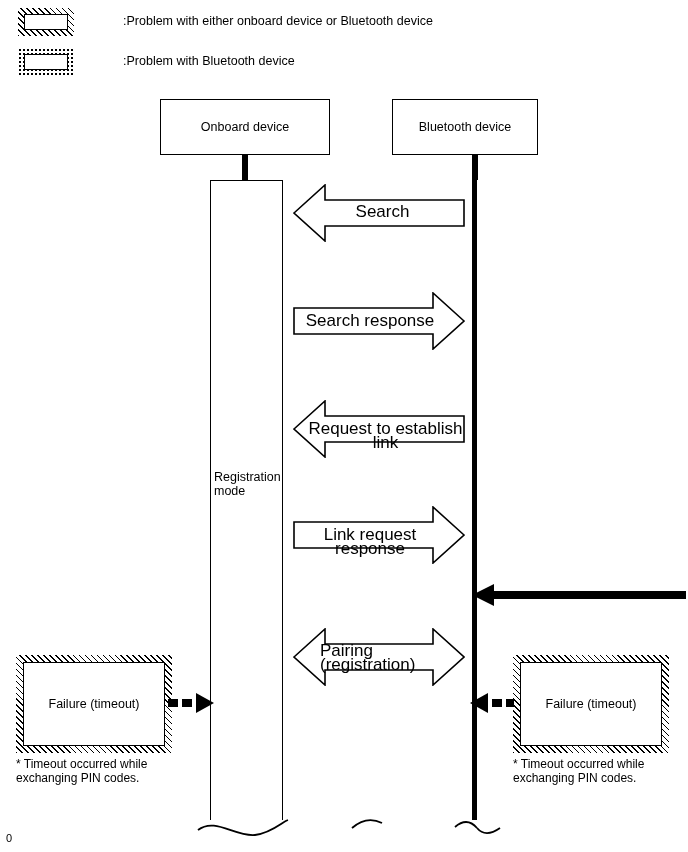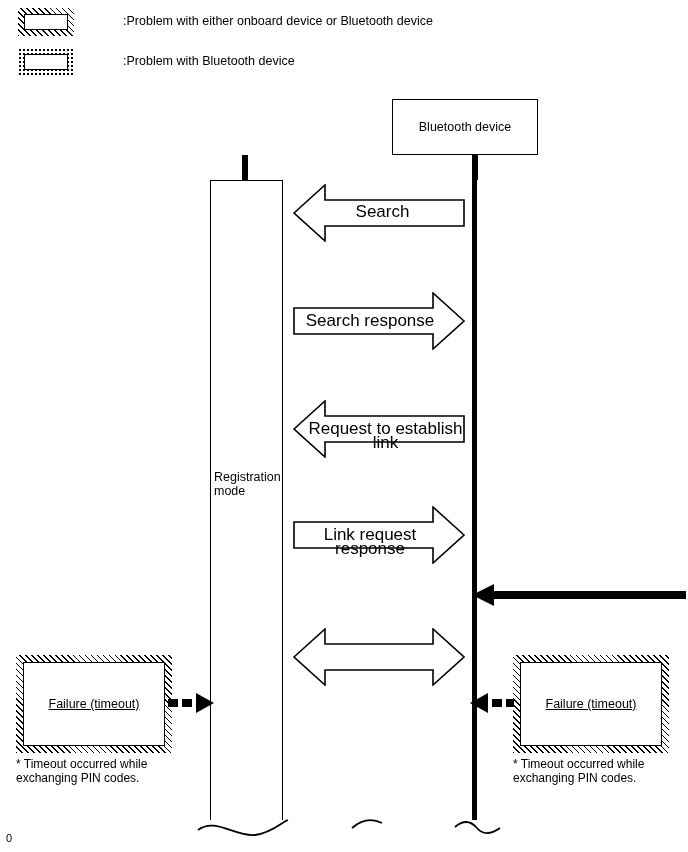--- a/index.html
+++ b/index.html
@@ -121,21 +121,20 @@
   .fail-inner {
     position: absolute;
     left: 7px; top: 7px; right: 7px; bottom: 7px;
     background: #fff;
     border: 1.3px solid #000;
     box-sizing: border-box;
     display: flex;
     align-items: center;
     justify-content: center;
     font-size: 12.5px;
-    text-decoration: underline;
   }
   .fail-note {
     position: absolute;
     font-size: 12px;
     line-height: 14px;
     white-space: pre-line;
   }
 
   .corner-zero {
     position: absolute;
@@ -156,20 +155,23 @@
   </div>
 
   <div class="legend-row" style="left:18px; top:48px;">
     <div class="legend-swatch">
       <div class="dot-fill"></div>
       <div class="inner"></div>
     </div>
     <div class="legend-text" style="left:62px; top:6px;">:Problem with Bluetooth device</div>
   </div>
 
+  <div class="device-box" style="left:160px; top:99px; width:170px; height:56px;">
+    <span>Onboard device</span>
+  </div>
   <div class="device-box" style="left:392px; top:99px; width:146px; height:56px;">
     <span>Bluetooth device</span>
   </div>
 
   <div class="stub" style="left:242px; top:155px; width:6px; height:25px;"></div>
   <div class="stub" style="left:472px; top:155px; width:6px; height:25px;"></div>
 
   <div class="reg-box" style="left:210px; top:180px; width:73px; height:640px;"></div>
   <div class="reg-label" style="left:214px; top:470px; width:70px;">Registration
 mode</div>
@@ -209,20 +211,22 @@
       <polygon points="171,29 140,1 140,16 1,16 1,42 140,42 140,57" fill="#ffffff" stroke="#000000" stroke-width="1.6" stroke-linejoin="miter"></polygon>
     </svg>
   </div>
   <div class="arrow-label" style="left:300px; top:528px; width:140px;">Link request response</div>
 
   <div class="block-arrow" style="left:293px; top:628px;">
     <svg width="172" height="58" viewBox="0 0 172 58">
       <polygon points="1,29 32,1 32,16 140,16 140,1 171,29 140,57 140,42 32,42 32,57" fill="#ffffff" stroke="#000000" stroke-width="1.6" stroke-linejoin="miter"></polygon>
     </svg>
   </div>
+  <div class="arrow-label" style="left:320px; top:644px; width:118px; text-align:left;">Pairing
+(registration)</div>
 
   <svg class="abs" style="left:470px; top:580px;" width="218" height="30">
     <polygon points="2,15 24,4 24,11 216,11 216,19 24,19 24,26" fill="#000000"></polygon>
   </svg>
 
   <div class="fail-wrap" style="left:16px; top:655px; width:156px; height:98px;">
     <div class="fail-border hatch-fill"></div>
     <div class="fail-inner">
       <span>Failure (timeout)</span>
     </div>

